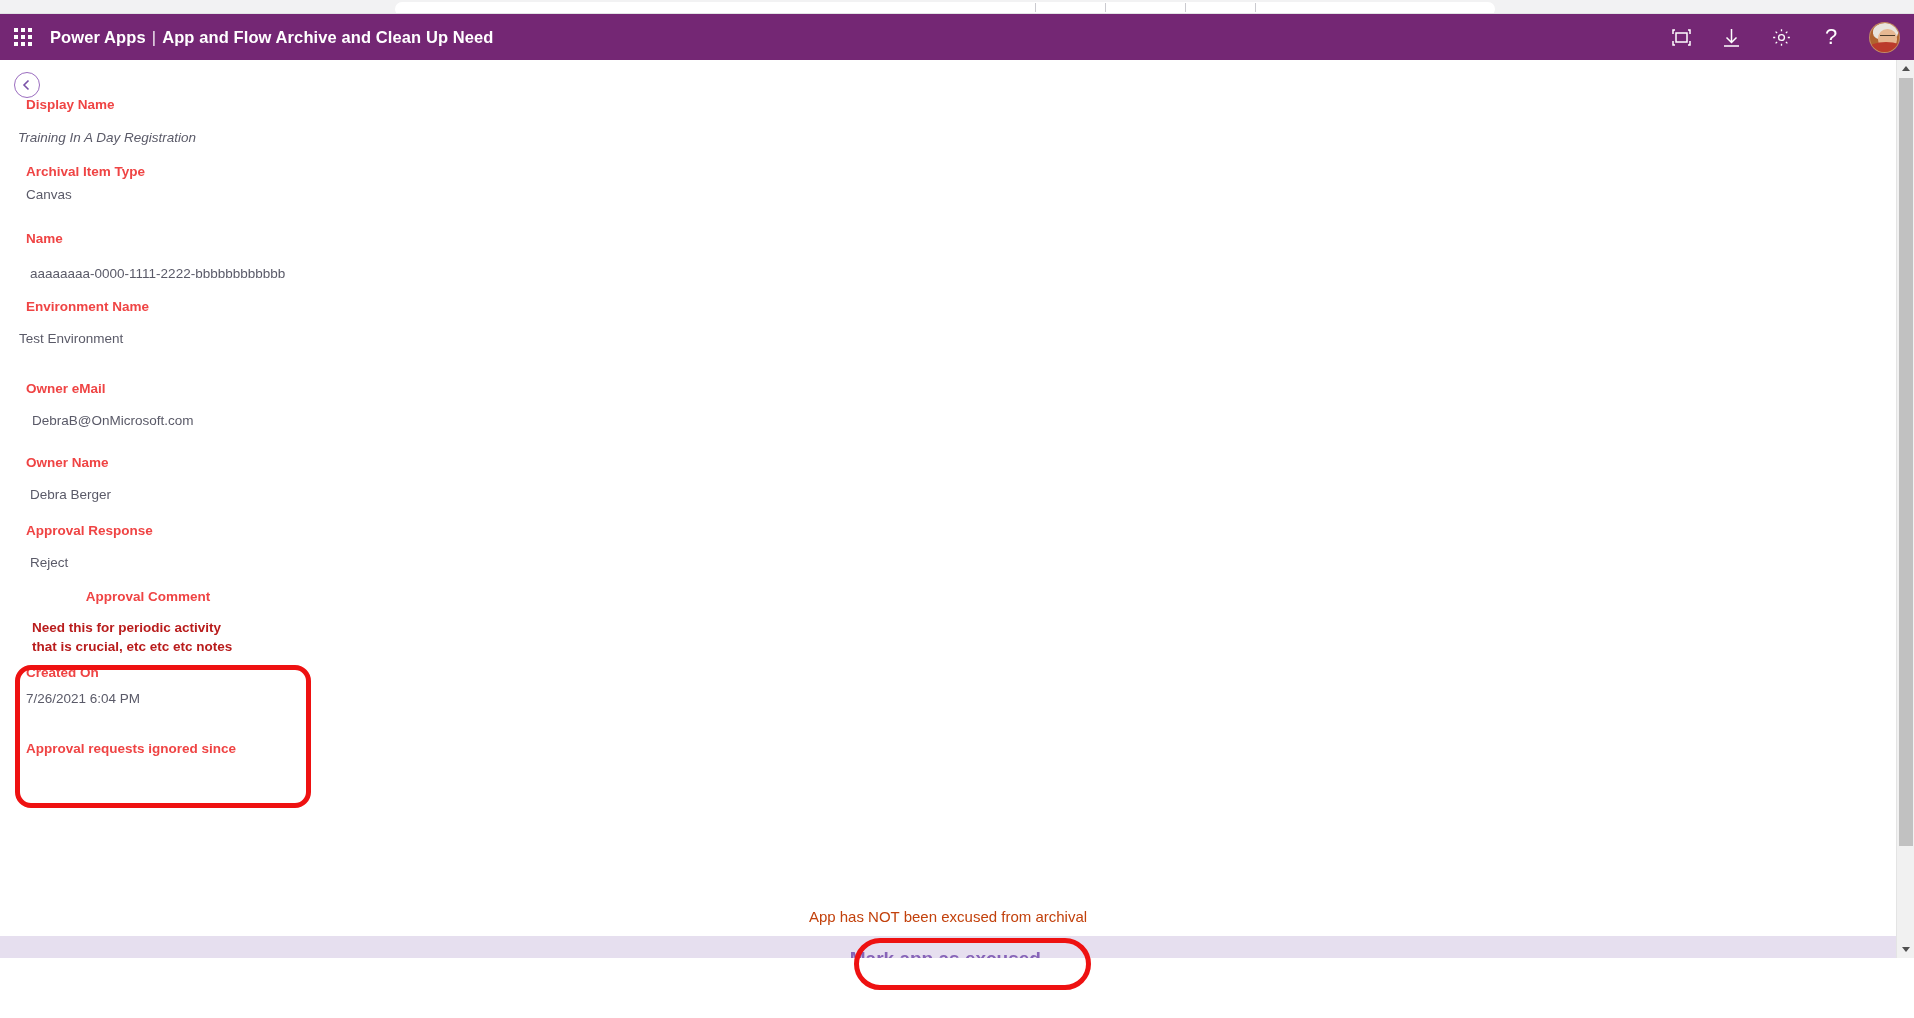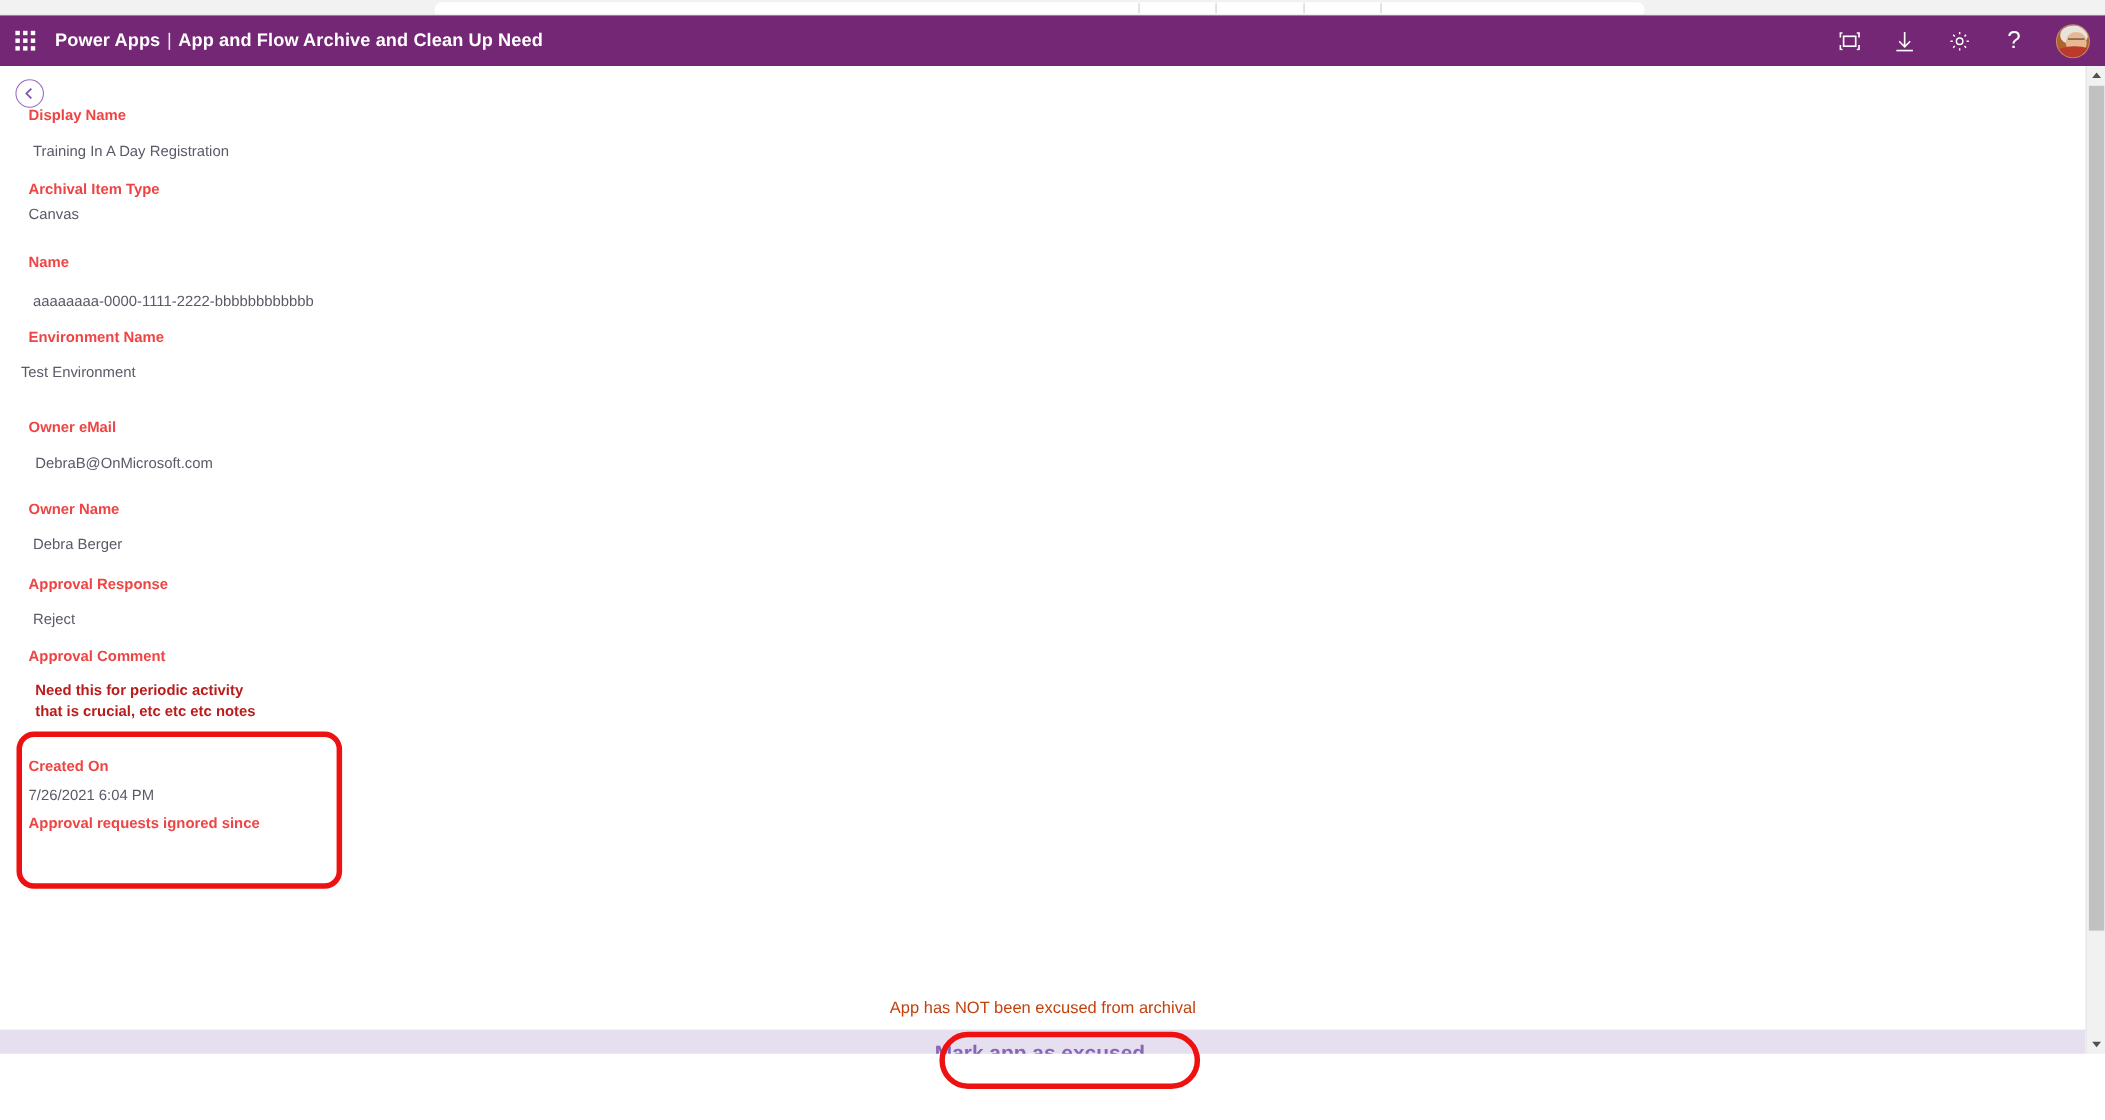--- a/index.html
+++ b/index.html
@@ -237,21 +237,21 @@
 <div id="app-canvas">
 
   <div id="back-button">
     <svg width="12" height="12" viewBox="0 0 12 12" fill="none" stroke="#7a52a8" stroke-width="1.6">
       <path d="M7.5 1.5L3 6l4.5 4.5"></path>
     </svg>
   </div>
 
   <div class="field" style="top:36px;">
     <div class="field-label" style="margin-left:26px;">Display Name</div>
-    <div class="field-value indent" style="margin-left:28px;margin-top:15px;">Training In A Day Registration</div>
+    <div class="field-value indent" style="margin-left:16px;margin-top:15px;font-style:italic;">Training In A Day Registration</div>
   </div>
 
   <div class="field" style="top:103px;">
     <div class="field-label" style="margin-left:26px;">Archival Item Type</div>
     <div class="field-value" style="margin-left:26px;margin-top:5px;">Canvas</div>
   </div>
 
   <div class="field" style="top:170px;">
     <div class="field-label" style="margin-left:26px;">Name</div>
     <div class="field-value indent" style="margin-left:28px;margin-top:17px;">aaaaaaaa-0000-1111-2222-bbbbbbbbbbbb</div>
@@ -271,25 +271,25 @@
     <div class="field-label" style="margin-left:26px;">Owner Name</div>
     <div class="field-value indent" style="margin-left:28px;margin-top:14px;">Debra Berger</div>
   </div>
 
   <div class="field" style="top:462px;">
     <div class="field-label" style="margin-left:26px;">Approval Response</div>
     <div class="field-value indent" style="margin-left:28px;margin-top:14px;">Reject</div>
   </div>
 
   <div class="field" style="top:528px;width:270px;">
-    <div class="field-label" style="margin-left:26px;">Approval Comment</div>
+    <div class="field-label" style="margin-left:26px;text-align:center;">Approval Comment</div>
     <div class="field-value strong" style="margin-left:32px;margin-top:12px;width:210px;line-height:19px;">Need this for periodic activity that is crucial, etc etc etc notes</div>
   </div>
 
-  <div class="field" style="top:628px;">
+  <div class="field" style="top:604px;">
     <div class="field-label" style="margin-left:26px;">Created On</div>
     <div class="field-value" style="margin-left:26px;margin-top:8px;">7/26/2021 6:04 PM</div>
   </div>
 
   <div class="field" style="top:680px;">
     <div class="field-label" style="margin-left:26px;">Approval requests ignored since</div>
     <div class="field-value" style="margin-left:26px;margin-top:6px;"></div>
   </div>
 
   <div id="status-text">App has NOT been excused from archival</div>

